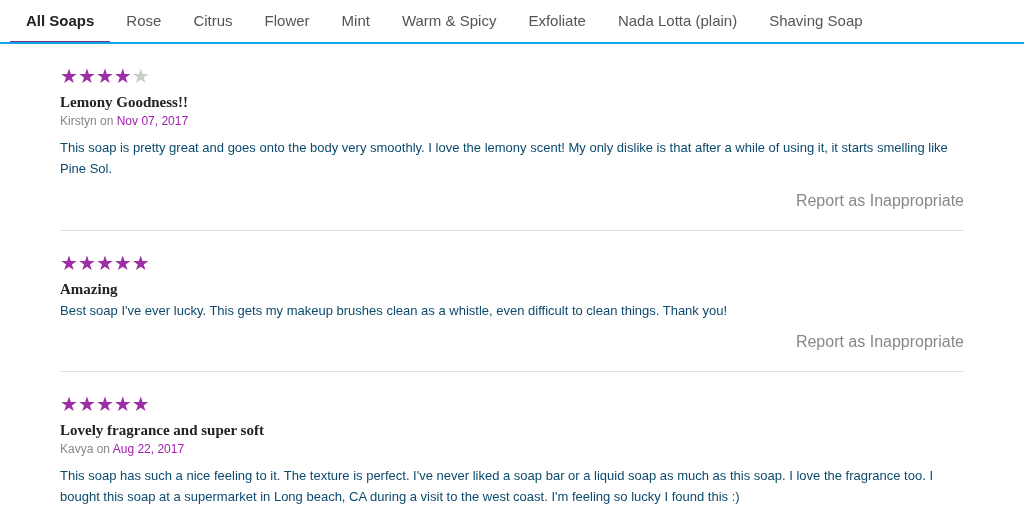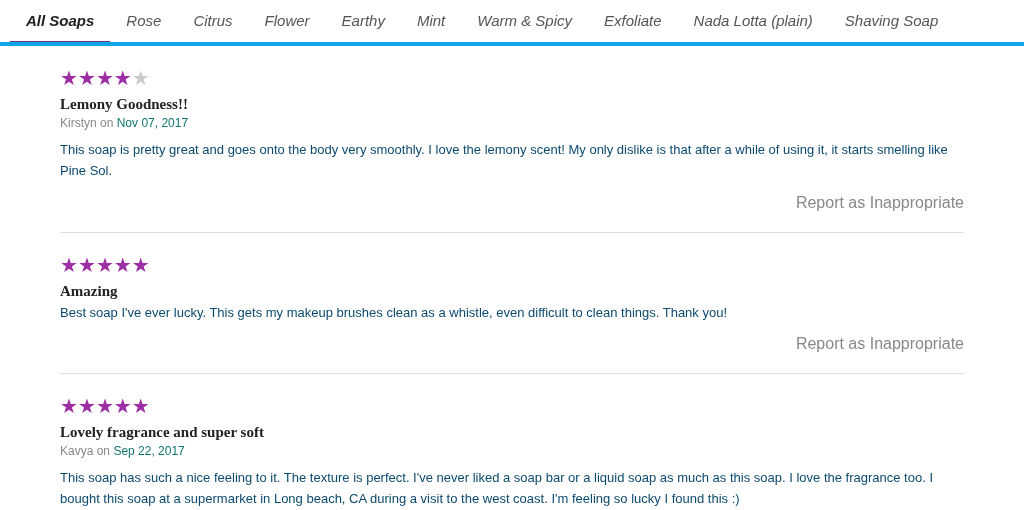--- a/index.html
+++ b/index.html
@@ -2,26 +2,25 @@
 <html><head>
   <meta charset="utf-8">
   <style>
     * { margin: 0; padding: 0; box-sizing: border-box; }
     body { font-family: Arial, sans-serif; background: #fff; font-size: 14px; color: #333; }
 
     
     .nav-bar {
       display: flex;
       align-items: center;
-      border-bottom: 4px solid #0ea5e9;
+      border-bottom: 2px solid #0ea5e9;
       padding: 0 10px;
       background: #fff;
       overflow-x: auto;
       white-space: nowrap;
-      font-style: italic;
     }
     .nav-item {
       padding: 12px 16px;
       cursor: pointer;
       font-size: 15px;
       color: #555;
       text-decoration: none;
       display: inline-block;
       border-bottom: 3px solid transparent;
       margin-bottom: -2px;
@@ -65,21 +64,21 @@
       margin-bottom: 3px;
       font-family: Liberation Serif, serif;
     }
 
     .review-meta {
       font-size: 12px;
       color: #888;
       margin-bottom: 10px;
     }
     .review-meta span.author { color: #888; }
-    .review-meta span.date { color: #0f766e; }
+    .review-meta span.date { color: #a21caf; }
 
     .review-text {
       font-size: 13px;
       color: #0c4a6e;
       line-height: 1.6;
       margin-bottom: 12px;
     }
 
     .report-link {
       display: block;
@@ -90,21 +89,20 @@
     }
   </style>
 </head>
 <body>
 
 <nav class="nav-bar">
     <a class="nav-item active">All Soaps</a>
     <a class="nav-item">Rose</a>
     <a class="nav-item">Citrus</a>
     <a class="nav-item">Flower</a>
-    <a class="nav-item">Earthy</a>
     <a class="nav-item">Mint</a>
     <a class="nav-item">Warm &amp; Spicy</a>
     <a class="nav-item">Exfoliate</a>
     <a class="nav-item">Nada Lotta (plain)</a>
     <a class="nav-item">Shaving Soap</a>
   </nav>
 
 <div class="reviews-container">
     <div class="review">
       <div class="stars">
@@ -133,16 +131,16 @@
     </div>
     <div class="review">
       <div class="stars">
         <span class="star">★</span>
         <span class="star">★</span>
         <span class="star">★</span>
         <span class="star">★</span>
         <span class="star">★</span>
       </div>
       <div class="review-title">Lovely fragrance and super soft</div>
-      <div class="review-meta"><span class="author">Kavya</span> on <span class="date">Sep 22, 2017</span></div>
+      <div class="review-meta"><span class="author">Kavya</span> on <span class="date">Aug 22, 2017</span></div>
       <div class="review-text">This soap has such a nice feeling to it. The texture is perfect. I've never liked a soap bar or a liquid soap as much as this soap. I love the fragrance too. I bought this soap at a supermarket in Long beach, CA during a visit to the west coast. I'm feeling so lucky I found this :)</div>
     </div>
   </div>
 
 </body></html>

